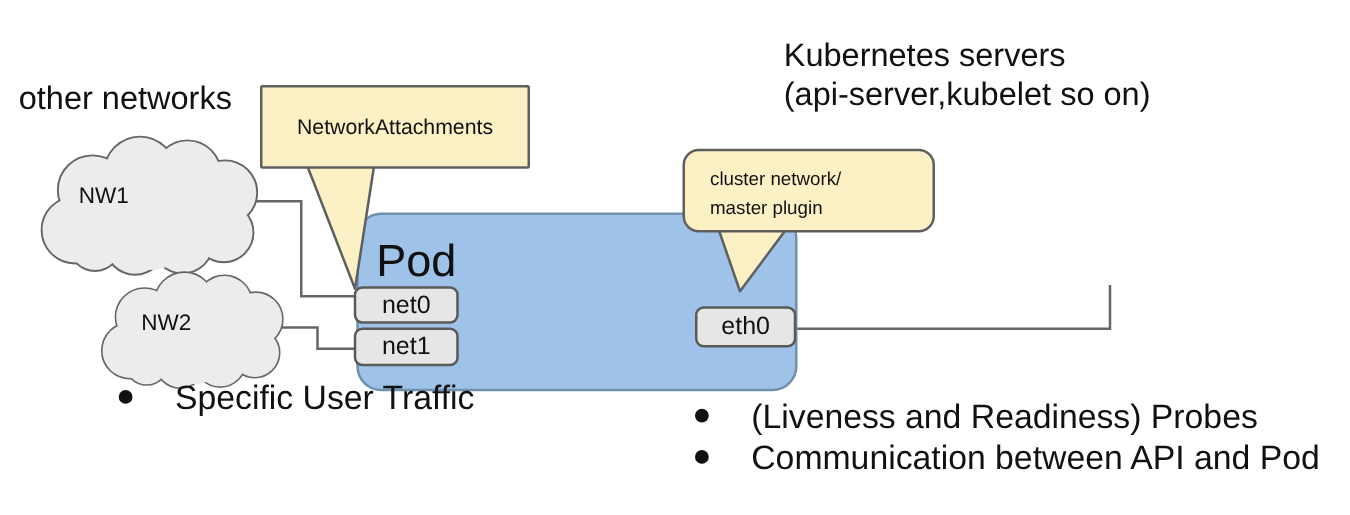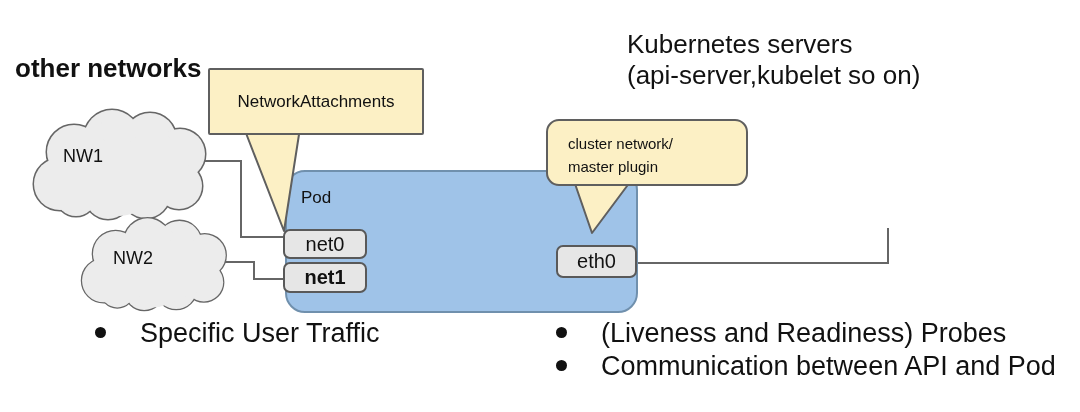--- a/index.html
+++ b/index.html
@@ -26,34 +26,34 @@
   .cloud-label { position: absolute; font-size: 18px; z-index: 2; white-space: nowrap; }
 
   #pod-box {
     position: absolute; left: 285px; top: 170px; width: 353px; height: 143px;
     background: var(--pod-fill, #9fc3e8);
     border: 2px solid var(--pod-stroke, #7090ad);
     border-radius: 20px;
     box-sizing: border-box;
     z-index: 2;
   }
-  #pod-label { position: absolute; left: 301px; top: 188px; font-size: 17px; z-index: 2; }
+  #pod-label { position: absolute; left: 301px; top: 188px; font-size: 36px; z-index: 2; }
 
   .chip {
     position: absolute;
     background: var(--chip-fill, #e6e6e6);
     border: 2px solid var(--chip-stroke, #595959);
     border-radius: 7px;
     box-sizing: border-box;
     display: flex; align-items: center; justify-content: center;
     font-size: 20px;
     z-index: 4;
   }
   #chip-net0 { left: 283px; top: 229px; width: 84px; height: 30px; }
-  #chip-net1 { left: 283px; top: 262px; width: 84px; height: 31px; font-weight: bold; }
+  #chip-net1 { left: 283px; top: 262px; width: 84px; height: 31px; }
   #chip-eth0 { left: 556px; top: 245px; width: 81px; height: 33px; }
 
   .callout {
     position: absolute;
     background: var(--callout-fill, #fcf0c5);
     border: 2px solid var(--callout-stroke, #5f5f5f);
     box-sizing: border-box;
     z-index: 4;
   }
   #callout-network-attachments {
@@ -137,27 +137,27 @@
   <div id="chip-eth0" class="chip">eth0</div>
 
   <div id="callout-network-attachments" class="callout">
     <span>NetworkAttachments</span>
   </div>
   <div id="callout-cluster-network" class="callout">
     <div>cluster network/</div>
     <div>master plugin</div>
   </div>
 
-  <div class="plain-label" style="left:15px; top:53px;font-weight:bold;">other networks</div>
+  <div class="plain-label" style="left:15px; top:63px;">other networks</div>
   <div class="plain-label" style="left:627px; top:29px;">
     <div>Kubernetes servers</div>
     <div>(api-server,kubelet so on)</div>
   </div>
 
-  <div class="bullet-row" style="left:95px; top:318px;">
+  <div class="bullet-row" style="left:95px; top:303px;">
     <span class="bullet-dot"></span>
     <span class="bullet-text">Specific User Traffic</span>
   </div>
   <div class="bullet-row" style="left:556px; top:318px;">
     <span class="bullet-dot"></span>
     <span class="bullet-text">(Liveness and Readiness) Probes</span>
   </div>
   <div class="bullet-row" style="left:556px; top:351px;">
     <span class="bullet-dot"></span>
     <span class="bullet-text">Communication between API and Pod</span>

